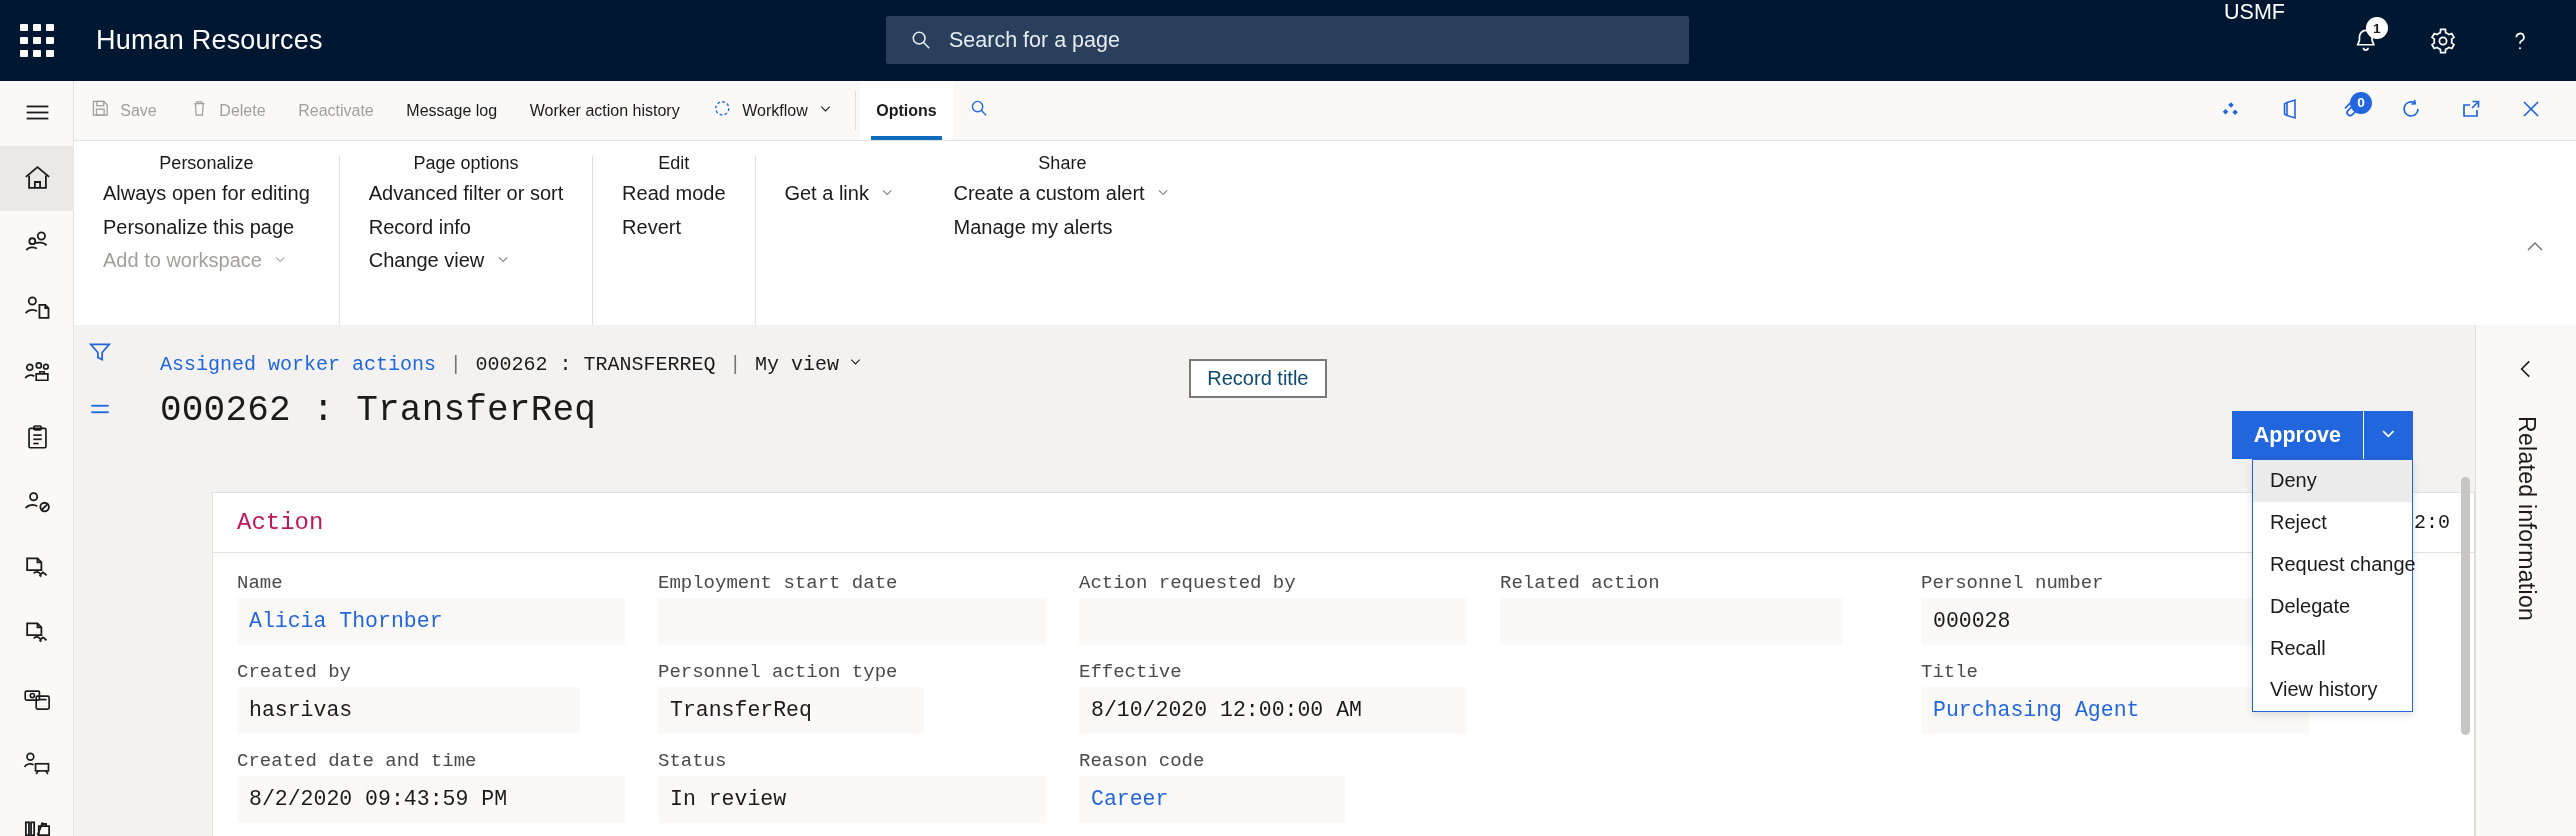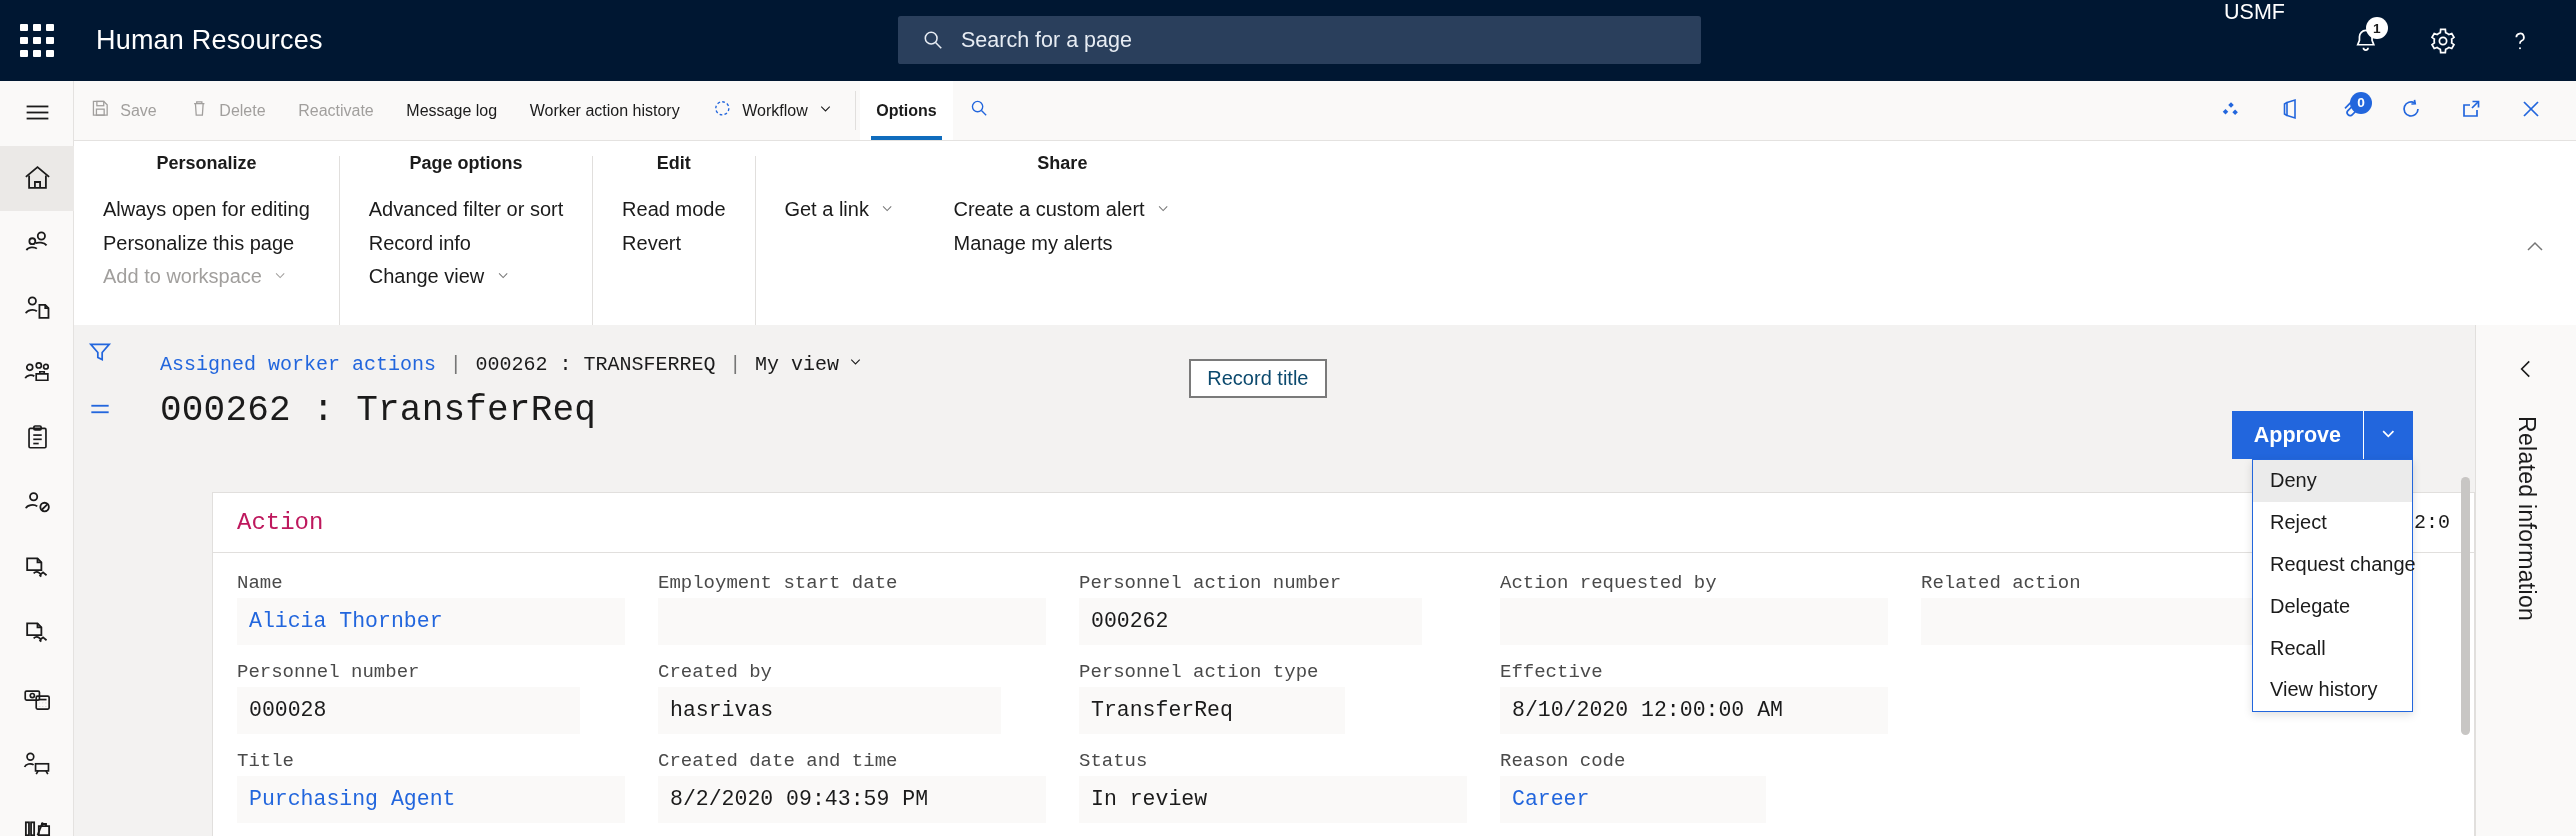--- a/index.html
+++ b/index.html
@@ -29,21 +29,20 @@
   .app-title {
     color: #ffffff; font-size: 27px; font-weight: 400;
     margin-left: 22px; letter-spacing: 0.2px; white-space: nowrap;
   }
   .searchbox {
     position: absolute; left: 886px; top: 16.3px;
     width: 803px; height: 48px;
     background: #2a3f5c; border-radius: 2.6px;
     display: flex; align-items: center; padding-left: 24px;
     cursor: text;
-    margin-left: 12px;
   }
   .searchbox .sicon { margin-right: 17px; display:flex; }
   .searchbox .stext { color: #e7ecf3; font-size: 21.5px; }
   .topright {
     position: absolute; right: 24px; top: 0; height: 81px;
     display: flex; gap: 12px;
   }
   .topright .company {
     color: #ffffff; font-size: 21.5px; margin-right: 36px; cursor: pointer;
   }
@@ -89,22 +88,22 @@
   }
 
   
   .ribbon {
     position: absolute; top: 141px; left: 74px; width: 2502px; height: 185px;
     background: #ffffff; border-bottom: 0.9px solid #e4e2e0;
     display: flex; align-items: flex-start; padding-top: 12px;
   }
   .ribgroup { padding: 0 29px; position: relative; min-height: 137px; }
   .ribgroup .ghead {
-    font-size: 18px; font-weight: 700; color: #1b1b1b;
-    text-align: center; margin-bottom: 19px;
+    font-size: 18px; font-weight: 400; color: #1b1b1b;
+    text-align: center; margin-bottom: 3px;
   }
   .ribgroup .gitem {
     font-size: 20px; color: #1b1b1b; padding: 5.2px 0; cursor: pointer;
     display: flex; align-items: center; gap: 10.3px; white-space: nowrap;
   }
   .ribgroup .gitem.disabled { color: #a19f9d; cursor: default; }
   .ribsep { width: 0.9px; align-self: stretch; background: #e1dfdd; margin-top: 3.4px; }
   .ribbon-collapse {
     position: absolute; right: 29px; top: 94px; cursor: pointer;
   }
@@ -637,24 +636,20 @@
       <div class="form-grid">
 
         <div class="fld">
           <div class="lbl">Name</div>
           <div class="val link">Alicia Thornber</div>
         </div>
         <div class="fld">
           <div class="lbl">Employment start date</div>
           <div class="val"></div>
         </div>
-        <div class="fld mid">
-          <div class="lbl">Personnel action number</div>
-          <div class="val">000262</div>
-        </div>
         <div class="fld">
           <div class="lbl">Action requested by</div>
           <div class="val"></div>
         </div>
         <div class="fld mid">
           <div class="lbl">Related action</div>
           <div class="val"></div>
         </div>
 
         <div class="fld mid">

